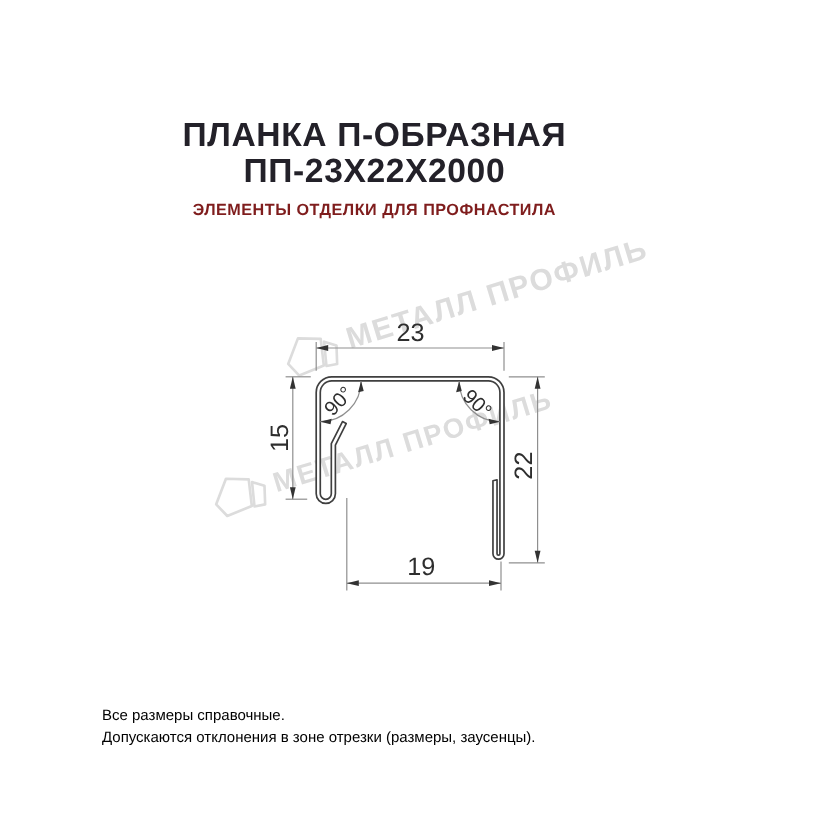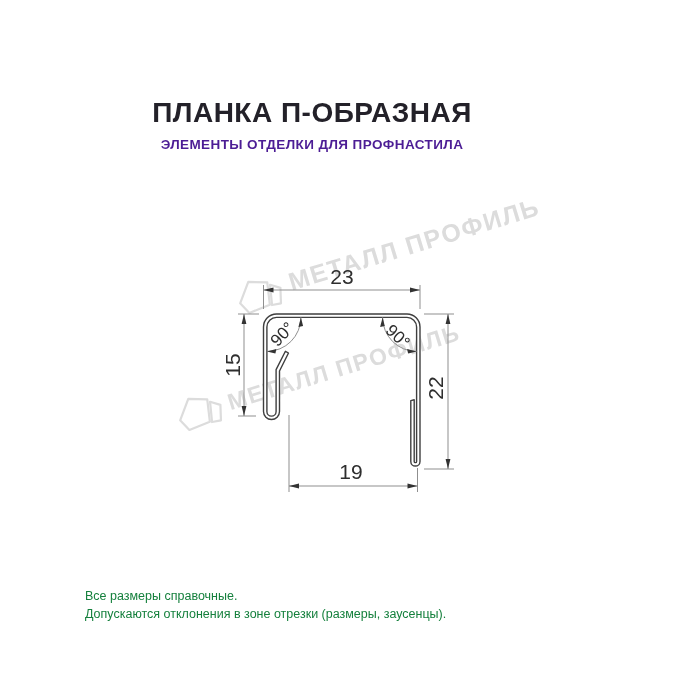--- a/index.html
+++ b/index.html
@@ -2,41 +2,42 @@
 <html><head>
 <meta charset="utf-8">
 <style>
   html,body{margin:0;padding:0;background:#ffffff;}
   .page{position:relative;width:700px;height:700px;background:#fff;overflow:hidden;
         font-family:"Liberation Sans",sans-serif;}
   .header{position:absolute;left:0;top:98px;width:624px;text-align:center;}
   .title-line{font-weight:bold;font-size:28px;line-height:30px;color:#232129;
               letter-spacing:0.5px;}
   .subtitle{margin-top:9px;font-weight:bold;font-size:13.5px;letter-spacing:0.4px;
-            color:#4c1d95;}
+            color:#7f1d1d;}
   svg.drawing{position:absolute;left:0;top:0;}
   .footer{position:absolute;left:85px;top:588px;font-size:12.5px;line-height:17.5px;
-          color:#15803d;}
+          color:#000000;}
   
   .wm-text{font-weight:bold;font-size:25px;letter-spacing:1.5px;}
   .wm-text.small{font-size:23px;}
   .wm-logo{fill:none;stroke:#dcdcdc;stroke-width:2.2;stroke-linejoin:round;}
   .profile{fill:#ffffff;stroke:#3f3f3f;stroke-width:1.4;stroke-linejoin:round;}
   .dim-line{stroke:#8f8f8f;stroke-width:1;fill:none;}
   .dim-arrow{fill:#333333;stroke:none;}
   .dim-text{fill:#2e2e2e;font-size:21px;}
   .angle-text{fill:#2e2e2e;font-size:17px;}
 </style>
 </head>
 <body>
 
 <div class="page">
 
   <div class="header">
     <div class="title-line">ПЛАНКА П-ОБРАЗНАЯ</div>
+    <div class="title-line">ПП-23Х22Х2000</div>
     <div class="subtitle">ЭЛЕМЕНТЫ ОТДЕЛКИ ДЛЯ ПРОФНАСТИЛА</div>
   </div>
 
   <svg class="drawing" width="700" height="700" viewBox="0 0 700 700">
 
     <g transform="translate(243,316) rotate(-17)">
       <polygon class="wm-logo" points="1,-13 15,-31 33,-25 29,-3 7,-1"></polygon>
       <polygon class="wm-logo" points="35,-22 44,-16 40,-1 31,-2"></polygon>
       <text class="wm-text" x="54" y="-10" fill="#dcdcdc">МЕТАЛЛ ПРОФИЛЬ</text>
     </g>

